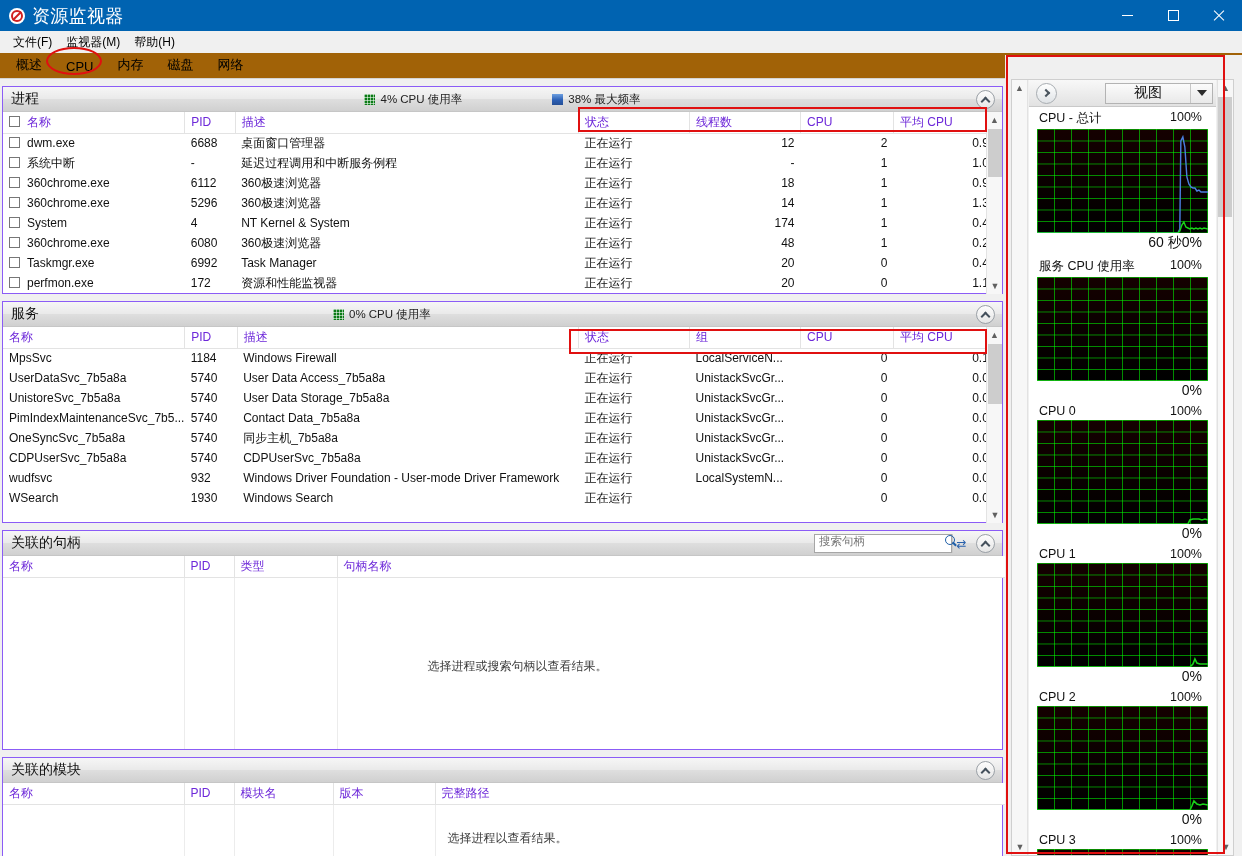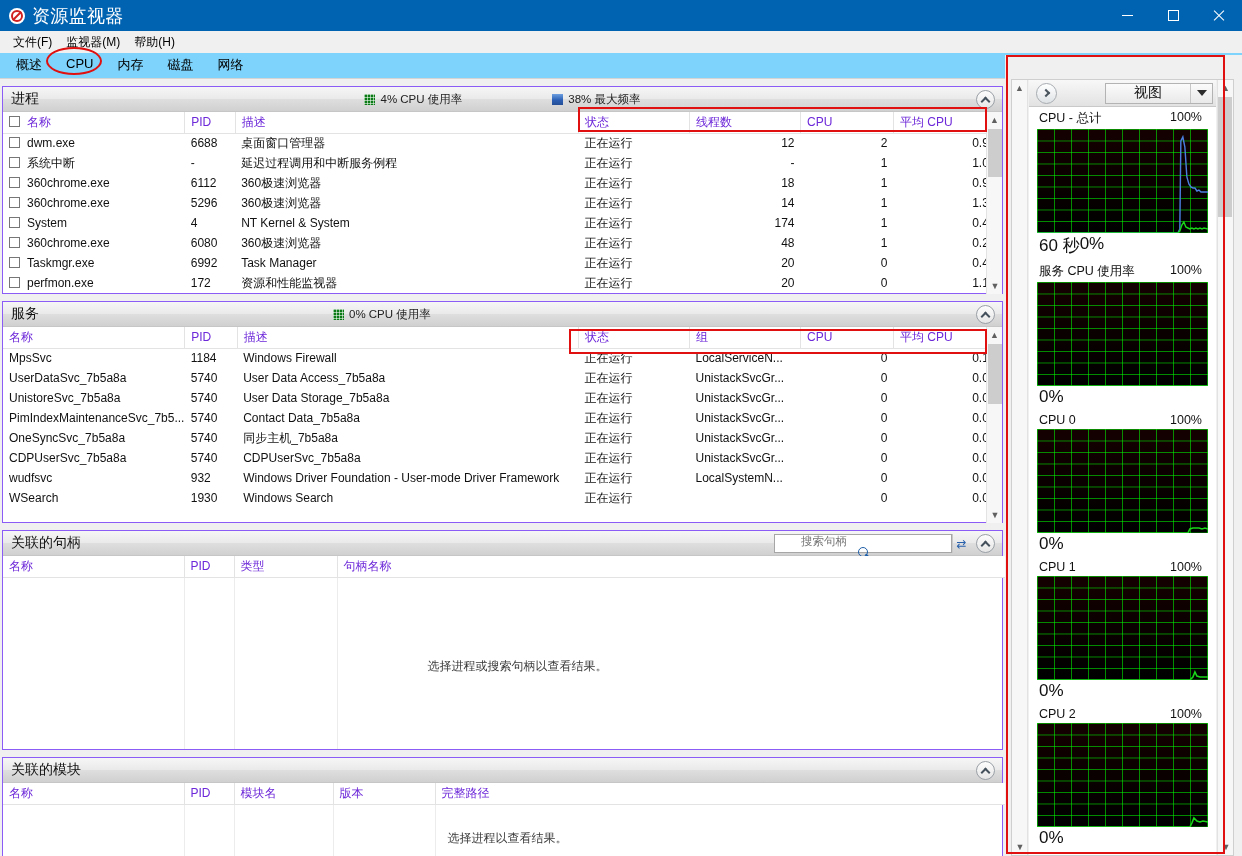--- a/index.html
+++ b/index.html
@@ -43,22 +43,22 @@
   }
   .glyph-close::before { transform: rotate(45deg); }
   .glyph-close::after  { transform: rotate(-45deg); }
 
   
   .menubar { height: 22px; display: flex; align-items: center; padding-left: 6px; background: #f0f0f0; }
   .menu-item { padding: 2px 7px; font-size: 12px; color: #000; }
 
   
   .tabrow {
-    height: 26px; display: flex; align-items: flex-start; padding-left: 4px;
-    background: #7dd3fc; border-bottom: 1px solid #d4d4d4; position: relative;
+    height: 26px; display: flex; align-items: flex-end; padding-left: 4px;
+    background: #a16207; border-bottom: 1px solid #d4d4d4; position: relative;
   }
   .tab {
     padding: 3px 12px 4px 12px; font-size: 13px; color: #000;
     position: relative; background: transparent;
   }
   .tab.active { font-weight: normal; }
   .tab-ellipse {
     position: absolute; border: 2px solid #e01010; border-radius: 50%;
     left: 46px; top: 47px; width: 56px; height: 28px; pointer-events: none; z-index: 5;
   }
@@ -98,22 +98,22 @@
     display: flex; align-items: center; justify-content: center;
   }
   .chev i {
     display:block; width: 7px; height: 7px; border-left: 2px solid #44505c; border-top: 2px solid #44505c;
     transform: rotate(45deg); margin-top: 3px;
   }
 
   
   .searchwrap { position: absolute; right: 32px; top: 3px; display: flex; align-items: center; }
   .searchbox {
-    width: 178px; height: 19px; border: 1px solid #a6a6a6; background: #fff;
-    display: flex; align-items: center; padding: 0 2px 0 4px; flex-direction: column;
+    width: 138px; height: 19px; border: 1px solid #a6a6a6; background: #fff;
+    display: flex; align-items: flex-start; padding: 0 2px 0 4px;
   }
   .searchbox input {
     border: 0; outline: 0; width: 126px; font-size: 11.5px; color: #7a7a7a;
     font-family: "Liberation Sans", sans-serif; background: transparent;
   }
   .mag { width: 13px; height: 13px; position: relative; }
   .mag::before {
     content:""; position:absolute; left:0; top:0; width:8px; height:8px; border:1.6px solid #1f5fa8; border-radius:50%;
   }
   .mag::after {
@@ -174,21 +174,21 @@
   .view-btn {
     margin-left: auto; margin-right: 3px; height: 21px; width: 108px; display:flex; align-items:center;
     background: linear-gradient(to bottom,#fbfbfb,#e9e9e9); border: 1px solid #b3b3b3;
   }
   .view-lbl { flex:1; text-align:center; font-size: 14px; color:#111; }
   .view-arrow { width: 22px; height: 100%; border-left: 1px solid #c6c6c6; display:flex; align-items:center; justify-content:center;}
   .view-arrow i { display:block; width:0; height:0; border-left:5px solid transparent; border-right:5px solid transparent; border-top:6px solid #2b2b2b;}
 
   .graph-block { padding: 0 8px; }
   .graph-cap { display:flex; justify-content: space-between; font-size: 12.5px; color:#111; padding: 3px 6px 2px 2px; }
-  .graph-foot { display:flex; justify-content: flex-start; font-size: 17px; color:#111; padding: 1px 6px 3px 2px; }
+  .graph-foot { display:flex; justify-content: flex-end; font-size: 14px; color:#111; padding: 1px 6px 3px 2px; }
   .graph {
     height: 104px; background:#000;
     background-image:
       linear-gradient(to right, rgba(0,255,0,.55) 1px, transparent 1px),
       linear-gradient(to bottom, rgba(0,255,0,.55) 1px, transparent 1px),
       linear-gradient(to bottom, #150000 0%, #000 100%);
     background-size: 17px 100%, 100% 11.5px, 100% 100%;
     position: relative; overflow: hidden;
   }
   .graph svg { position:absolute; left:0; top:0; width:100%; height:100%; }

